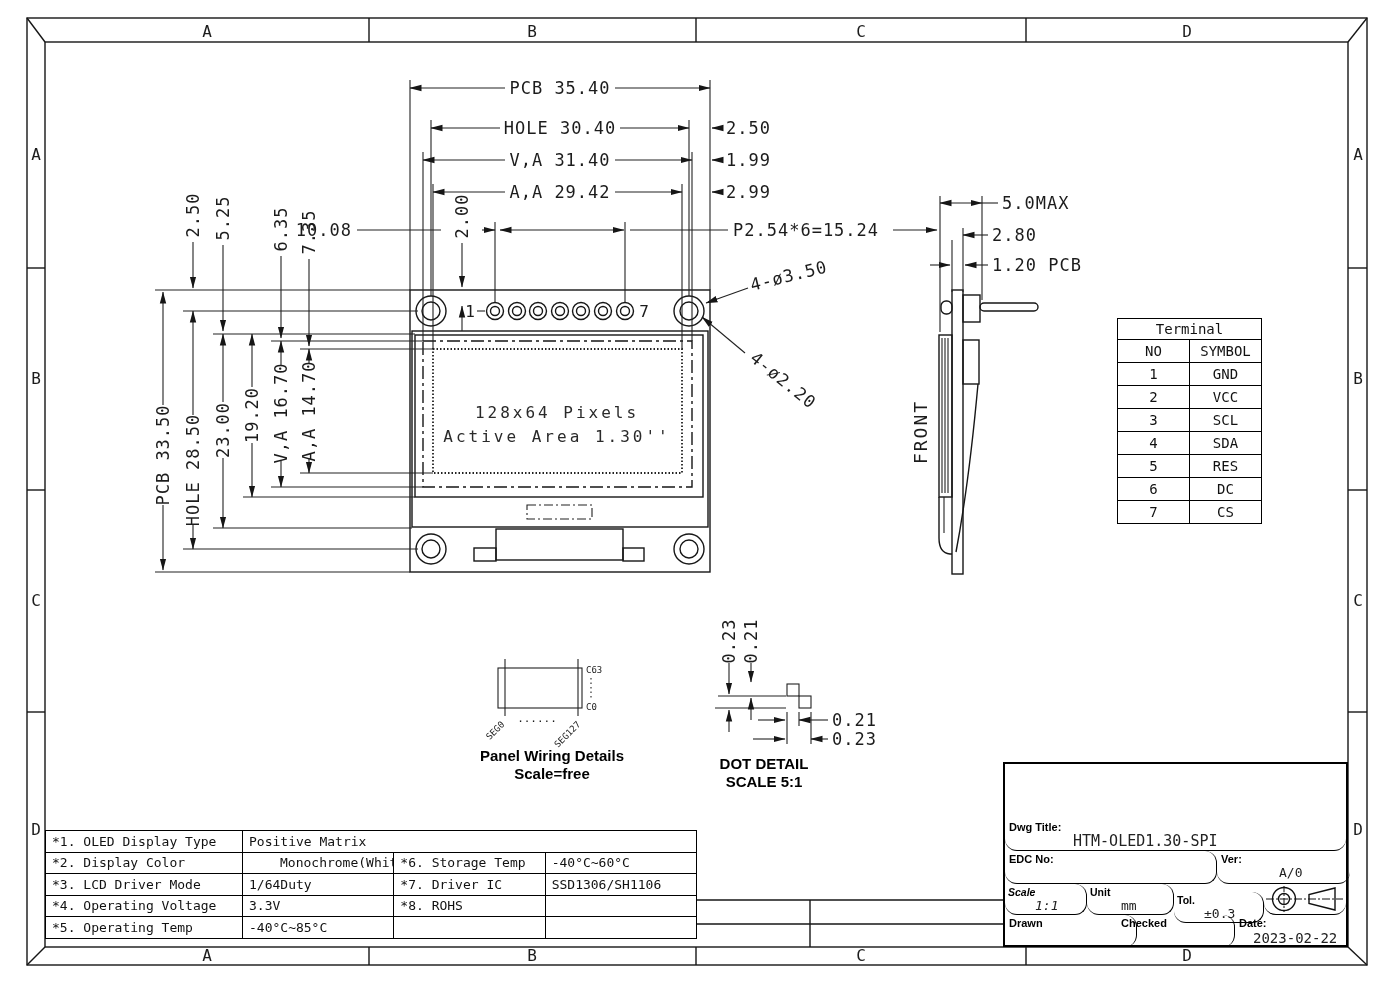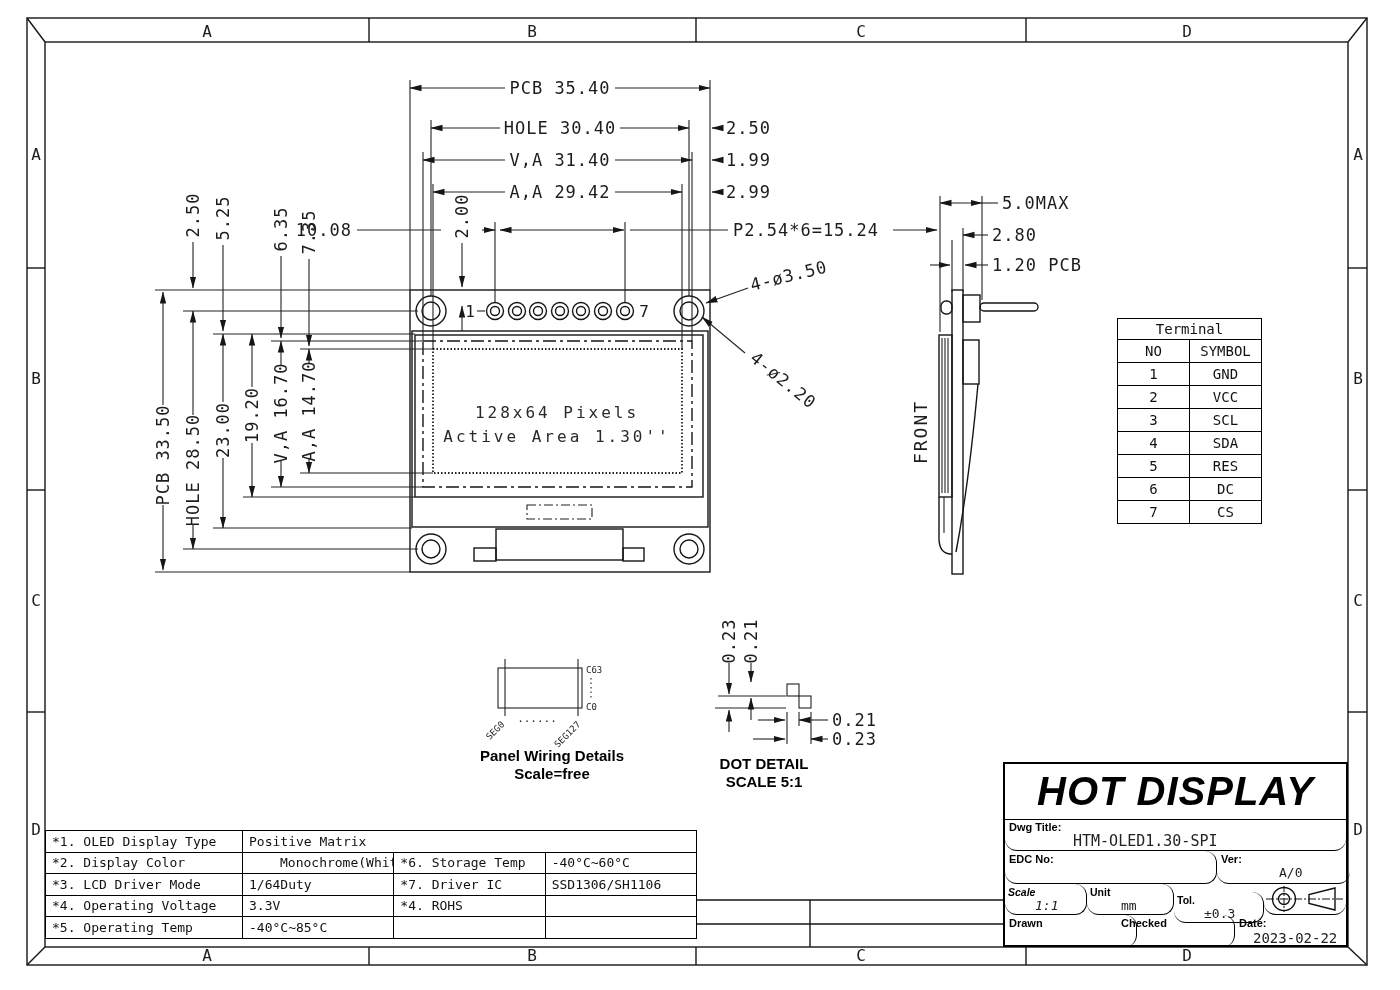--- a/index.html
+++ b/index.html
@@ -354,34 +354,33 @@
   </tr>
   <tr>
     <td>*3. LCD Driver Mode</td>
     <td>1/64Duty</td>
     <td>*7. Driver IC</td>
     <td>SSD1306/SH1106</td>
   </tr>
   <tr>
     <td>*4. Operating Voltage</td>
     <td>3.3V</td>
-    <td>*4. ROHS</td>
+    <td>*8. ROHS</td>
     <td></td>
   </tr>
   <tr>
     <td>*5. Operating Temp</td>
     <td>-40°C~85°C</td>
     <td></td>
     <td></td>
   </tr>
 </tbody>
     </table>
 
 <div class="tb">
-  <div class="company">HOT DISPLAY</div>
   <div class="cell" style="left:0;top:55px;width:100%;height:32px;border-bottom:1.5px solid #000;">
     <span class="lab" style="position:absolute;left:4px;top:2px;">Dwg Title:</span>
     <span class="val" style="position:absolute;left:68px;top:13px;font-size:15px;">HTM-OLED1.30-SPI</span>
   </div>
   <div class="cell" style="left:0;top:87px;width:212px;height:33px;border-bottom:1.5px solid #000;border-right:1.5px solid #000;padding-left:16px;">
     <span class="lab" style="position:absolute;left:4px;top:2px;">EDC No:</span>
     <span class="val" style="position:absolute;left:80px;top:14px;"></span>
   </div>
   <div class="cell" style="left:212px;top:87px;width:133px;height:33px;border-bottom:1.5px solid #000;">
     <span class="lab" style="position:absolute;left:4px;top:2px;">Ver:</span>

